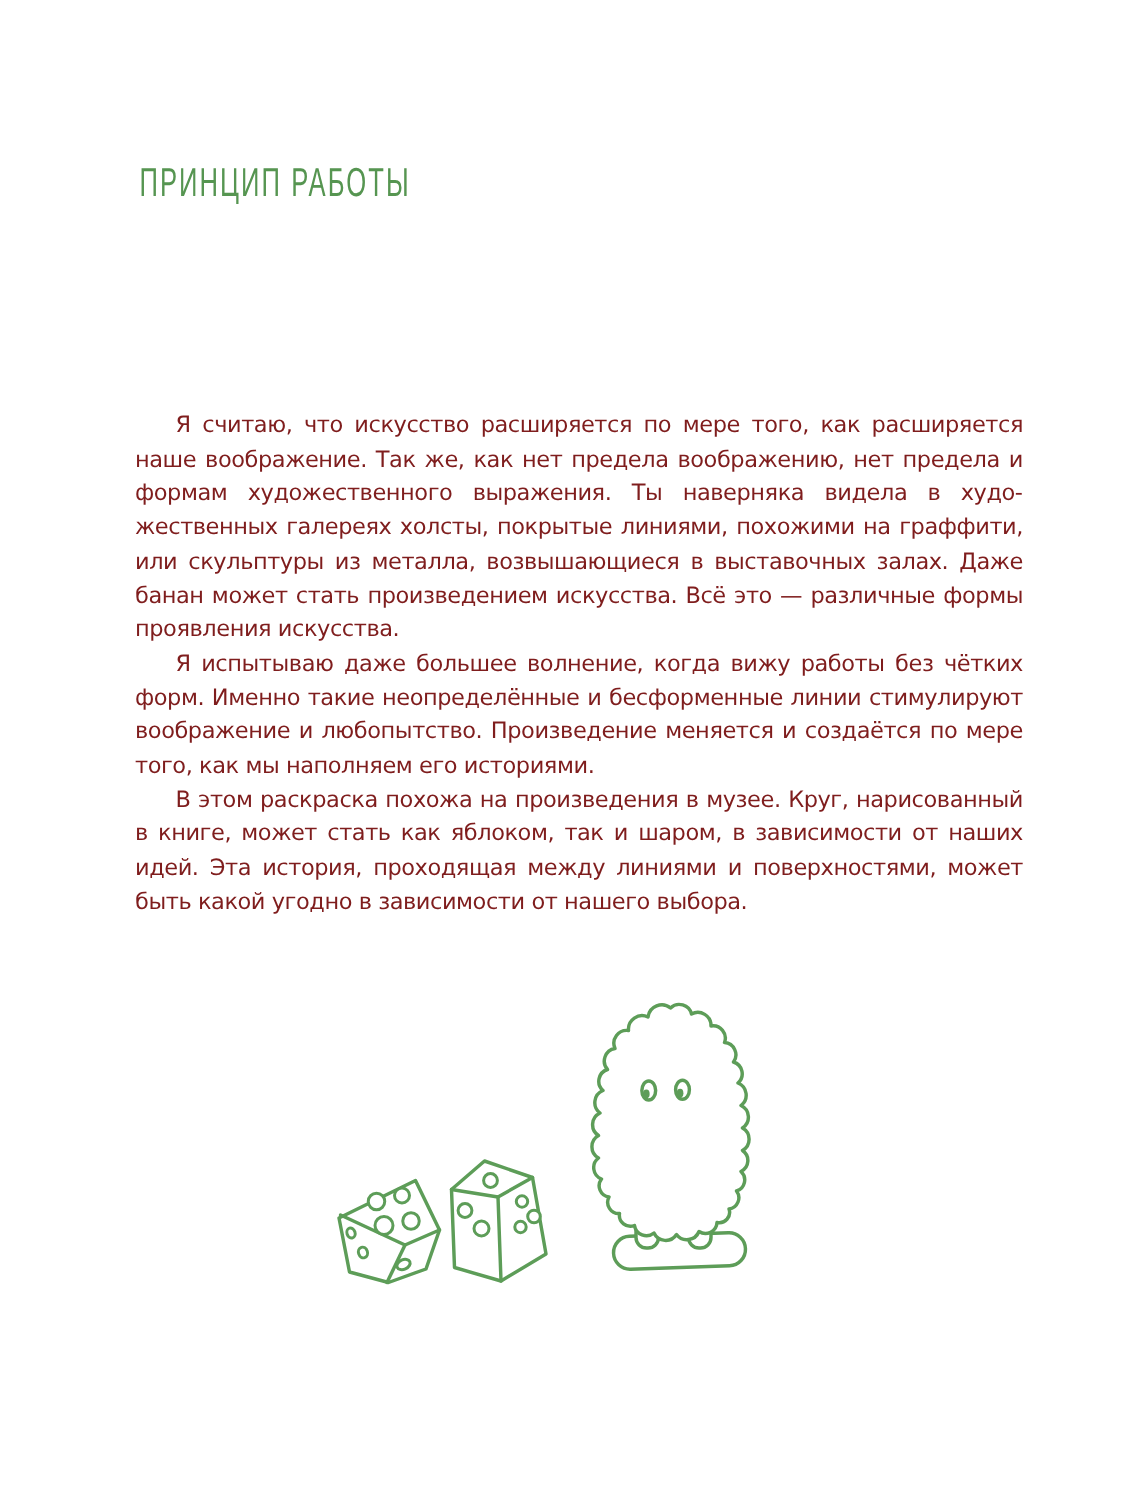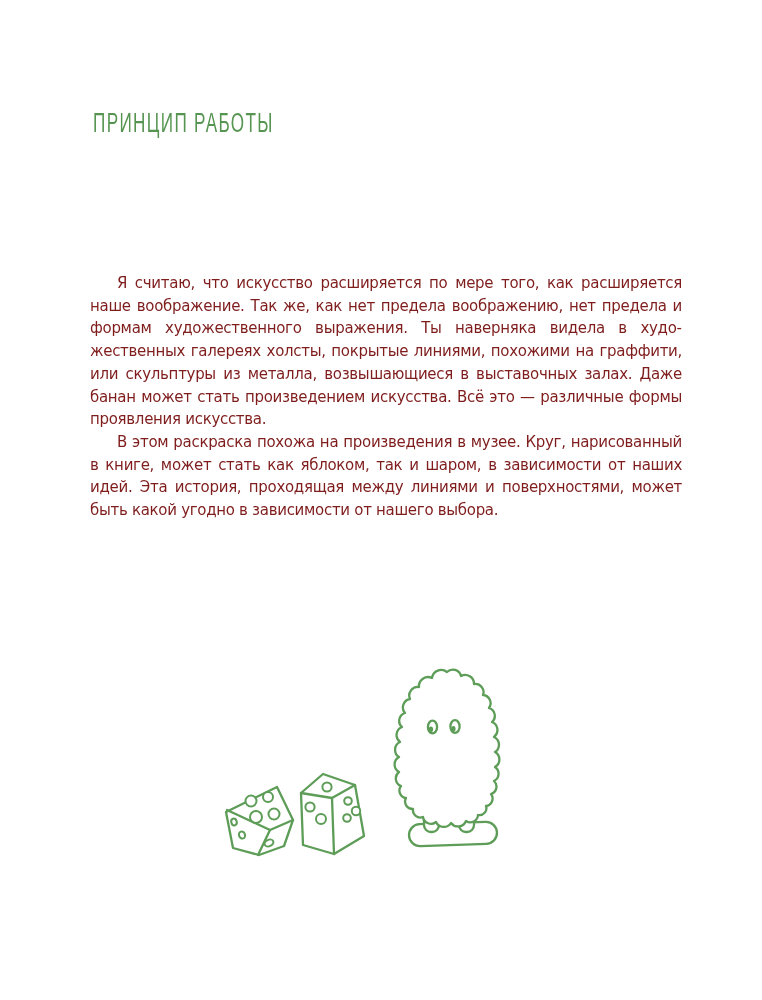--- a/index.html
+++ b/index.html
@@ -28,20 +28,21 @@
   .pip{fill:#ffffff;stroke:#5d9d58;stroke-width:2;}
   .pupil{fill:#5d9d58;stroke:none;}
 </style>
 </head>
 <body>
 
 <h1 class="page-heading">ПРИНЦИП РАБОТЫ</h1>
 
 <div class="text-block">
   <p>Я считаю, что искусство расширяется по мере того, как расширяется наше воображение. Так же, как нет предела воображению, нет предела и формам художественного выражения. Ты наверняка видела в худо­жественных галереях холсты, покрытые линиями, похожими на граффи­ти, или скульптуры из металла, возвышающиеся в выставочных залах. Даже банан может стать произведением искусства. Всё это — различ­ные формы проявления искусства.</p>
+  <p>Я испытываю даже большее волнение, когда вижу работы без чётких форм. Именно такие неопределённые и бесформенные линии стимули­руют воображение и любопытство. Произведение меняется и создаётся по мере того, как мы наполняем его историями.</p>
   <p>В этом раскраска похожа на произведения в музее. Круг, нарисован­ный в книге, может стать как яблоком, так и шаром, в зависимости от наших идей. Эта история, проходящая между линиями и поверхностями, может быть какой угодно в зависимости от нашего выбора.</p>
 </div>
 
 <svg class="illustration" width="320" height="215" viewBox="200 650 320 215" xmlns="http://www.w3.org/2000/svg">
 
   <g>
     <path class="face" d="M277,787 L293,820 L284,846 L259,855 L233,848 L226,812 Z"></path>
     <path class="stroke" d="M293,820 L270,830 L227,810"></path>
     <path class="stroke" d="M270,830 L258,855"></path>
     <circle class="pip" cx="251" cy="801" r="5.5"></circle>

